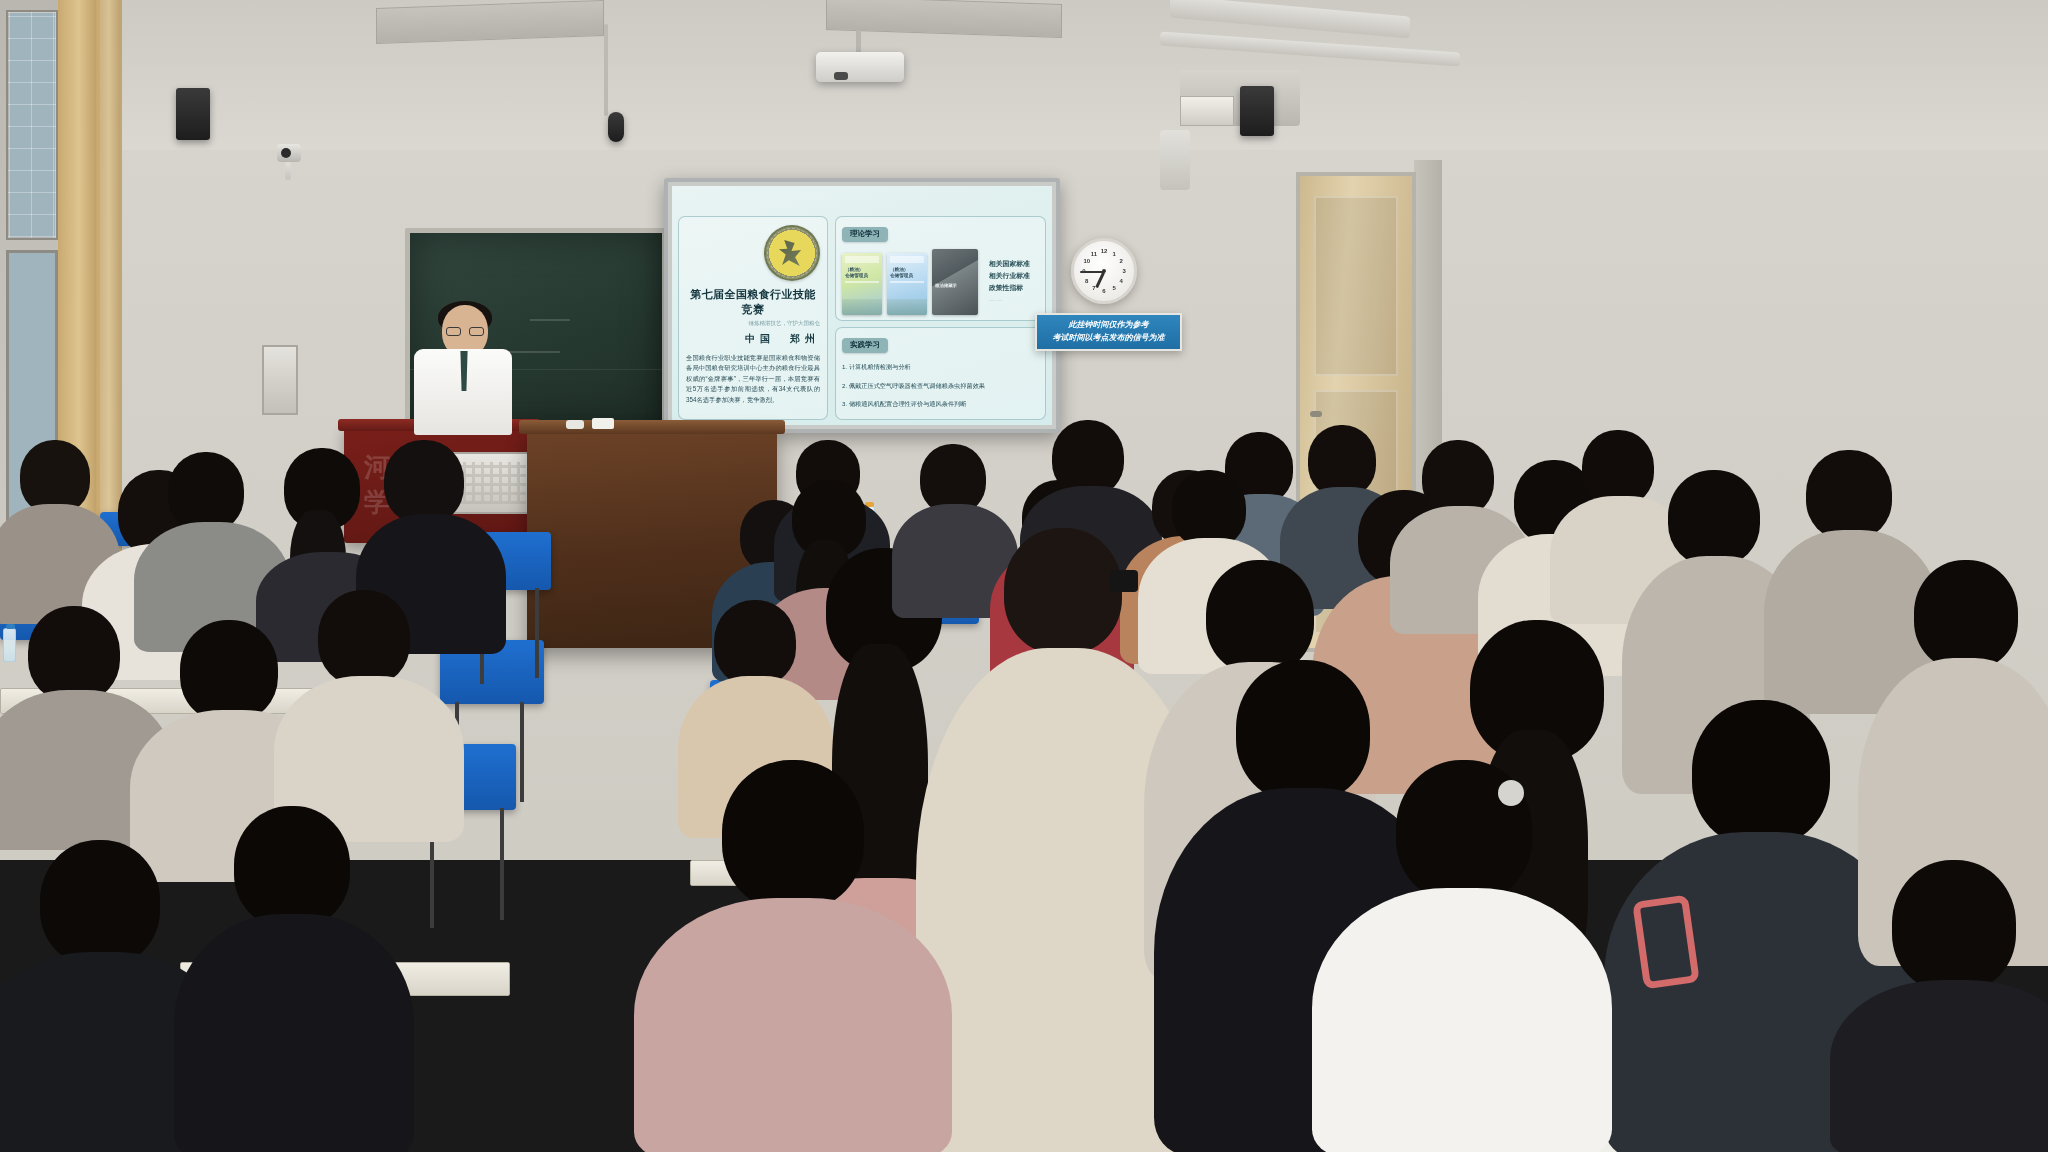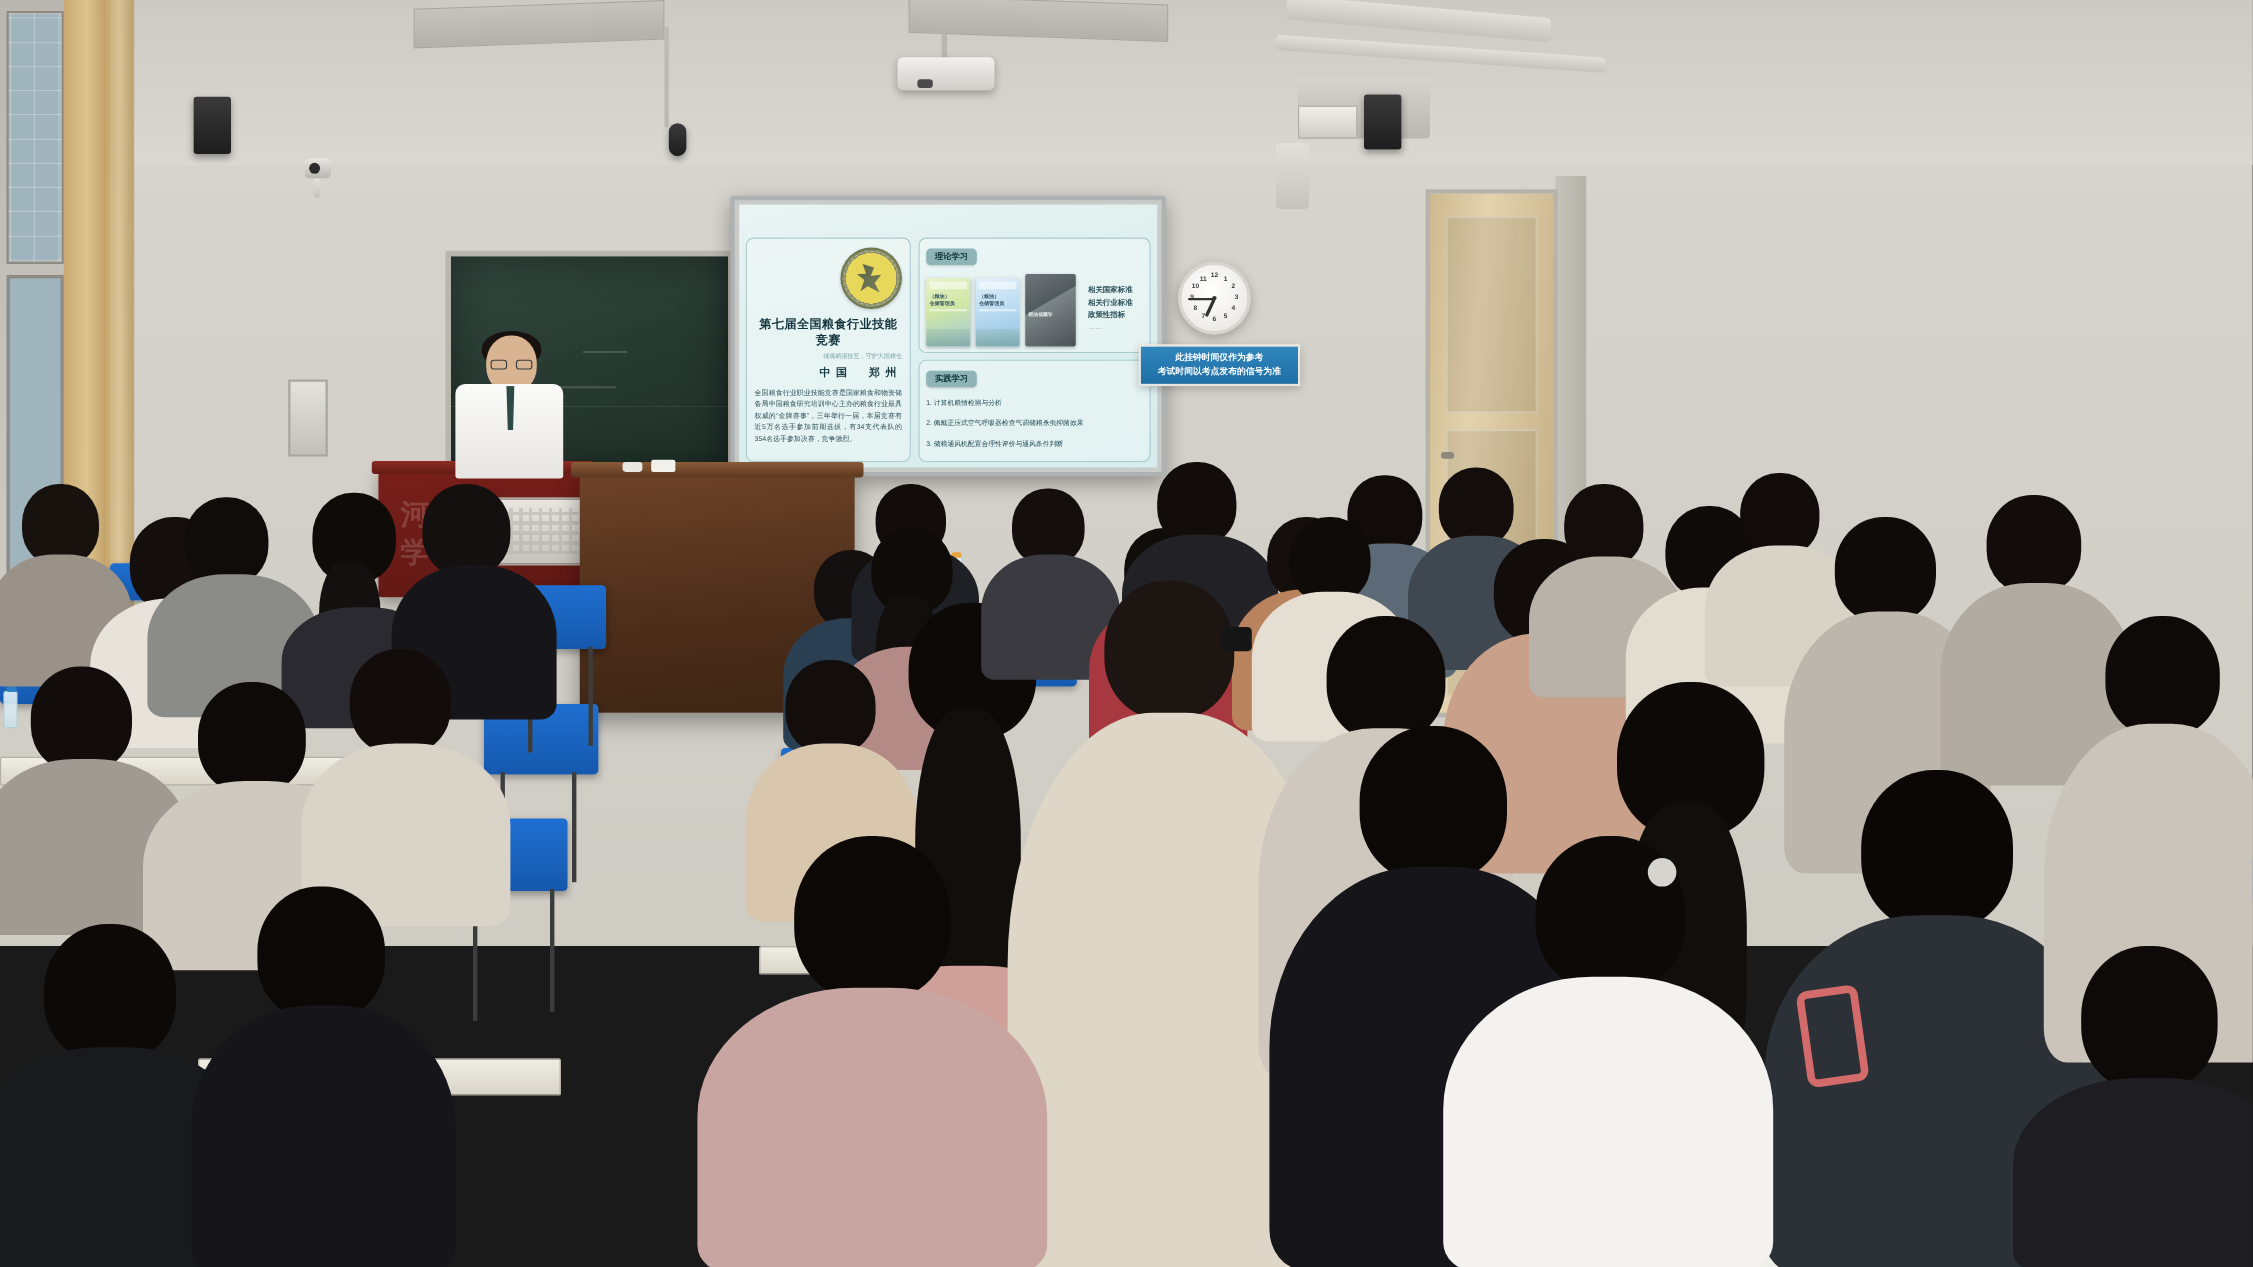--- a/index.html
+++ b/index.html
@@ -139,21 +139,21 @@
     transform:translate(-50%,-50%); }
   .hand { position:absolute; left:50%; top:50%; background:#333;
     transform-origin:0% 50%; border-radius:1px; }
   .clock .pin { position:absolute; left:50%; top:50%; width:4px; height:4px;
     background:#333; border-radius:50%; transform:translate(-50%,-50%); }
 
   
   .notice { position:absolute; left:1035px; top:313px; width:147px; height:38px;
     background:linear-gradient(180deg,#2f86bd,#1f6fa5); border:2px solid #e8e6e0;
     display:flex; flex-direction:column; align-items:center; justify-content:center;
-    box-shadow:0 3px 8px rgba(0,0,0,.25); }
+    box-shadow:0 3px 8px rgba(0,0,0,.25);font-style:italic; }
   .notice div { color:#fff; font-size:8px; font-weight:bold; line-height:1.6;
     white-space:nowrap; }
 
   
   .door { position:absolute; left:1296px; top:172px; width:120px; height:480px;
     background:linear-gradient(95deg,#cdb98f,#e3d3ae 35%,#c3ad82);
     border:4px solid #b6b3ab; }
   .door-panel { position:absolute; background:rgba(0,0,0,.07);
     border:2px solid rgba(255,255,255,.25); }
   .door-knob { position:absolute; left:10px; top:235px; width:12px; height:6px;

